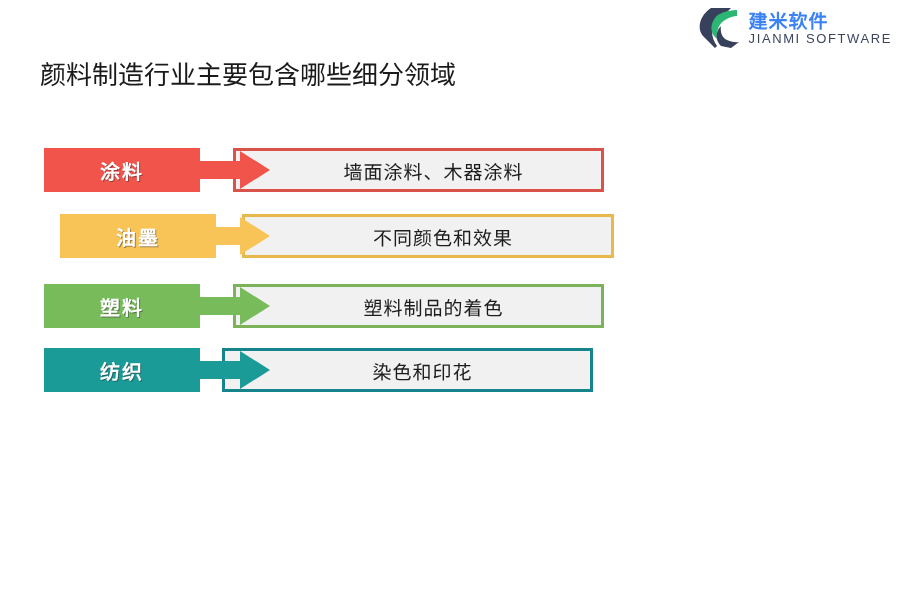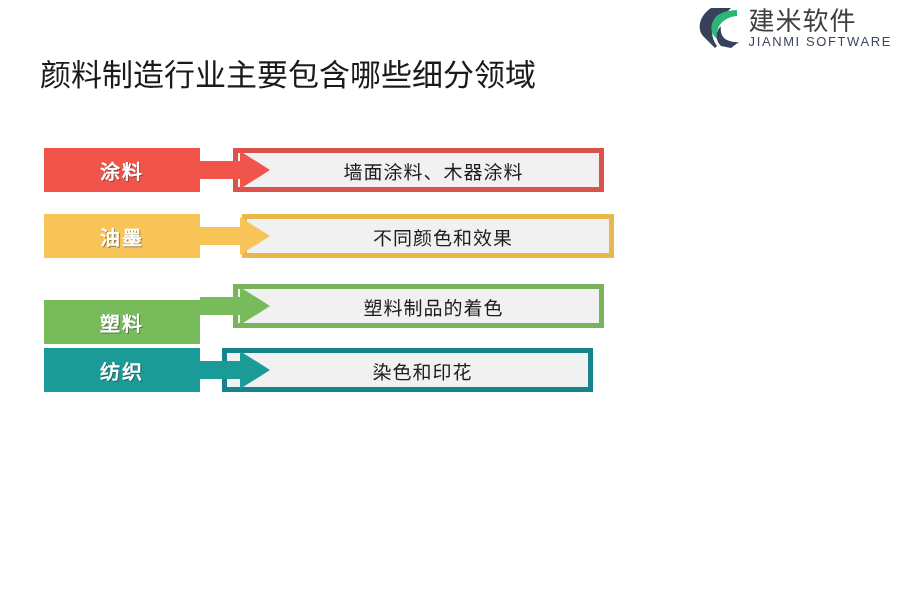--- a/index.html
+++ b/index.html
@@ -38,42 +38,42 @@
     flex: 0 0 auto;
     display: block;
   }
   .logo-text {
     display: flex;
     flex-direction: column;
     align-items: flex-start;
     line-height: 1;
   }
   .logo-cn {
-    font-size: 26px;
-    font-weight: normal;
-    color: #404040;
+    font-size: 19px;
+    font-weight: bold;
+    color: #3b82f6;
     letter-spacing: 1px;
     font-family: "DejaVu Sans", "Liberation Sans", sans-serif;
   }
   .logo-en {
     font-size: 13px;
     font-weight: normal;
     color: #3c4considering;
     color: #3c445e;
     letter-spacing: 1.6px;
     margin-top: 1px;
     font-family: "Liberation Sans", sans-serif;
   }
 
   
   .page-title {
     position: absolute;
     left: 40px;
     top: 50px;
-    font-size: 31px;
+    font-size: 26px;
     line-height: 50px;
     color: #1a1a1a;
     font-family: "DejaVu Serif", "Liberation Serif", serif;
     font-weight: normal;
     white-space: nowrap;
     letter-spacing: 0px;
   }
 
   
   .rows {
@@ -121,21 +121,21 @@
     overflow: visible;
   }
 
   
   .row-box {
     position: absolute;
     top: 0;
     height: 44px;
     box-sizing: border-box;
     background: #f1f1f1;
-    border: 5px solid #c2410c;
+    border: 3px solid #c2410c;
     display: flex;
     align-items: center;
     justify-content: center;
   }
   .row-box-text {
     font-size: 19px;
     color: #1c1c1c;
     font-family: "DejaVu Serif", "Liberation Serif", serif;
     letter-spacing: 1px;
     padding-left: 30px;
@@ -169,33 +169,33 @@
         <svg width="80" height="44" viewBox="0 0 80 44">
             <path d="M0 13 L40 13 L40 3 L70 22 L40 41 L40 31 L0 31 Z" fill="#f0544a"></path>
           </svg>
       </div>
       <div class="row-box" style="left: 189px; width: 371px; border-color: rgb(217, 83, 74); z-index: 1;">
         <span class="row-box-text">墙面涂料、木器涂料</span>
       </div>
     </div>
 
     <div class="row" style="left: 44px; top: 214px; width: 570px;">
-      <div class="row-label" style="background: rgb(249, 196, 87); z-index: 4;">油墨</div>
+      <div class="row-label" style="background: rgb(249, 196, 87); z-index: 4; margin-left: 16px;">油墨</div>
       <div class="row-arrow" style="left: 156px; z-index: 3;">
         <svg width="80" height="44" viewBox="0 0 80 44">
             <path d="M0 13 L40 13 L40 3 L70 22 L40 41 L40 31 L0 31 Z" fill="#f9c457"></path>
           </svg>
       </div>
       <div class="row-box" style="left: 198px; width: 372px; border-color: rgb(232, 184, 77); z-index: 1;">
         <span class="row-box-text">不同颜色和效果</span>
       </div>
     </div>
 
     <div class="row" style="left: 44px; top: 284px; width: 560px;">
-      <div class="row-label" style="background: rgb(119, 187, 91); z-index: 4; margin-top: 16px;">塑料</div>
+      <div class="row-label" style="background: rgb(119, 187, 91); z-index: 4;">塑料</div>
       <div class="row-arrow" style="left: 156px; z-index: 3;">
         <svg width="80" height="44" viewBox="0 0 80 44">
             <path d="M0 13 L40 13 L40 3 L70 22 L40 41 L40 31 L0 31 Z" fill="#77bb5b"></path>
           </svg>
       </div>
       <div class="row-box" style="left: 189px; width: 371px; border-color: rgb(124, 179, 90); z-index: 1;">
         <span class="row-box-text">塑料制品的着色</span>
       </div>
     </div>
 

